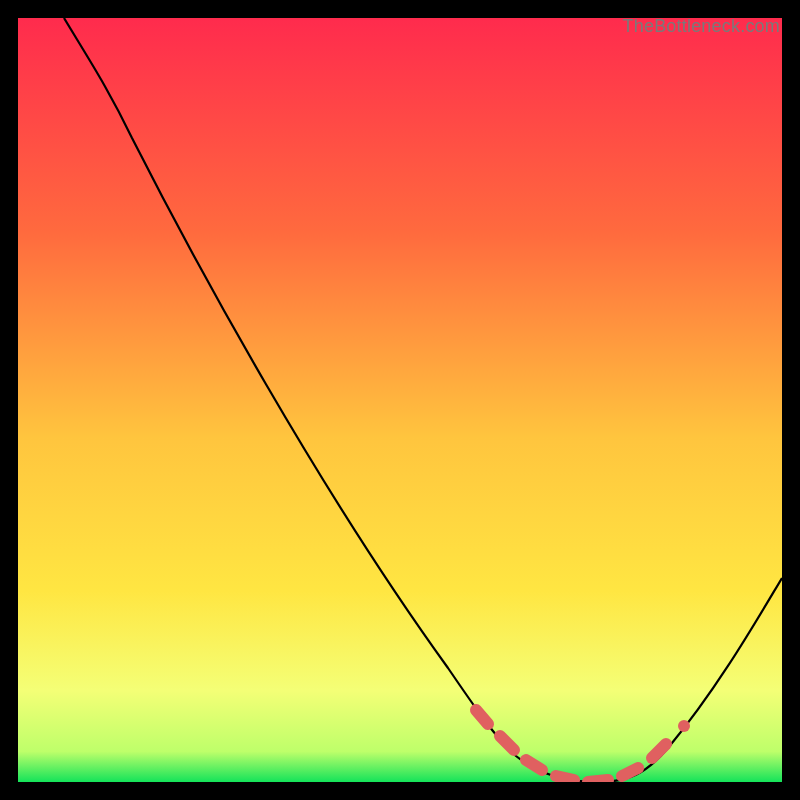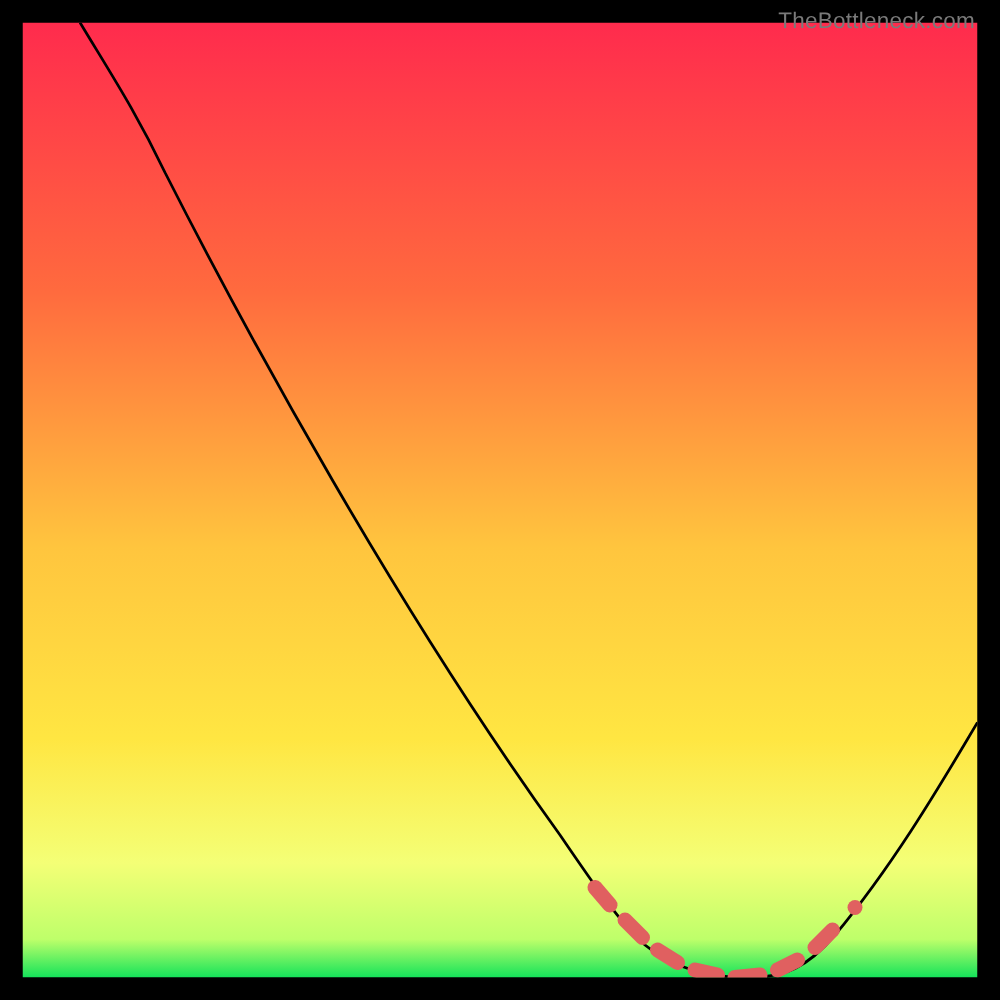--- a/index.html
+++ b/index.html
@@ -21,21 +21,21 @@
   }
   .plot-bg {
     position: absolute;
     left: 0;
     top: 0;
     width: 764px;
     height: 764px;
   }
   .attribution {
     position: absolute;
-    top: 6px;
+    top: 16px;
     right: 20px;
     color: #7a7a7a;
     font-size: 18px;
     font-weight: 500;
     letter-spacing: 0.2px;
   }
   svg {
     position: absolute;
     left: 0;
     top: 0;

